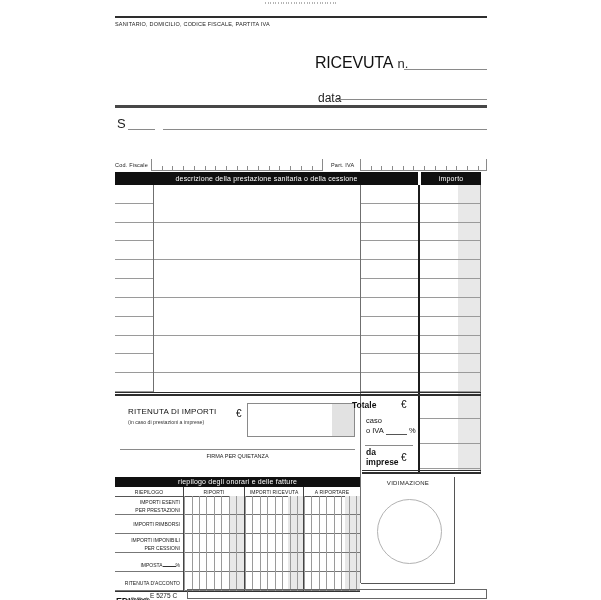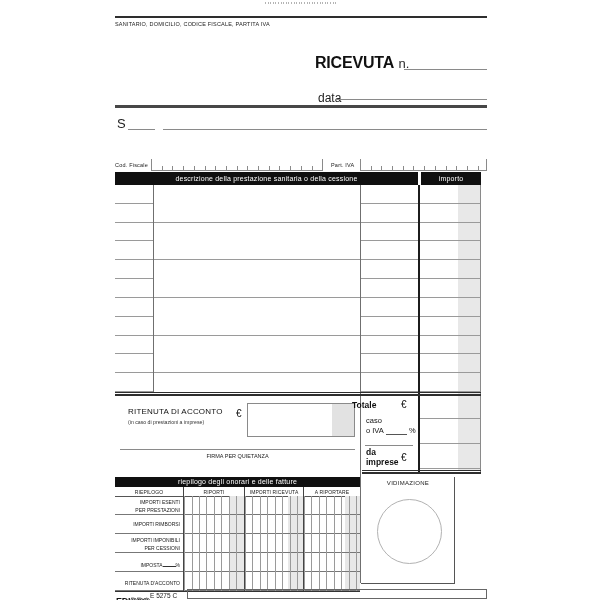--- a/index.html
+++ b/index.html
@@ -28,21 +28,21 @@
     background-position:0 0,0 0,100% 0;
     background-repeat:repeat,repeat,no-repeat; }
   
   .tickfield { position:absolute; height:12px; box-sizing:border-box;
     border-bottom:1px solid #8a8a8a; border-left:1px solid #8a8a8a; border-right:1px solid #8a8a8a;
     background:repeating-linear-gradient(to right,transparent 0,transparent 9.7px,#8a8a8a 9.7px,#8a8a8a 10.7px);
     background-size:100% 4px; background-position:0 100%; background-repeat:no-repeat; }
   .small5 { font-size:5.5px; letter-spacing:.2px; color:#1a1a1a; }
   .small48 { font-size:5px; letter-spacing:.1px; color:#1a1a1a; }
   .rlabel { position:absolute; left:115px; width:65px; text-align:right; font-size:5px; line-height:1.55; color:#1a1a1a; white-space:pre-line; }
-  .title { font-weight:bold; font-size:16px; letter-spacing:-.2px; }
+  .title { font-weight:normal; font-size:16px; letter-spacing:-.2px; }
   .title-n { font-size:13px; color:#2b2b2b; }
   .tot-b { font-weight:bold; font-size:8.5px; }
   .tot-r { font-size:7.5px; }
   .euro { font-size:10px; }
   .u13 { display:inline-block; width:13px; border-bottom:0.5px solid #333; height:5px; }
   .brand-b { font-weight:bold; font-size:9px; letter-spacing:-.3px; }
   .brand-o { font-weight:bold; font-style:italic; font-size:9px; color:#fff; -webkit-text-stroke:0.6px #000; }
   .fineprint { position:absolute; left:187px; top:589px; width:300px; height:10px; border:0.5px solid #666; box-sizing:border-box; overflow:hidden; }
   .fineprint span { display:inline-block; font-size:4.2px; line-height:9px; white-space:nowrap; transform:scaleX(0.82); transform-origin:0 50%; padding-left:3px; color:#222; }
   .circle { position:absolute; left:377px; top:499px; width:63px; height:63px; border:1px solid #b2b2b2; border-radius:50%; }
@@ -83,21 +83,21 @@
   <div class="vline" style="left:153px;top:185px;height:207px;"></div>
   <div class="abs rows-l" style="left:154px;top:185px;width:206px;height:207px;"></div>
   <div class="vline" style="left:360px;top:185px;height:398px;"></div>
   <div class="abs rows-s" style="left:361px;top:185px;width:57px;height:207px;"></div>
   <div class="abs" style="left:418px;top:185px;width:2px;height:289px;background:#1c1c1c;"></div>
   <div class="shade" style="left:458px;top:185px;width:23px;height:285px;"></div>
   <div class="abs rows-s" style="left:420px;top:185px;width:61px;height:207px;"></div>
   <div class="vline" style="left:480px;top:185px;height:289px;background:#8a8a8a;"></div>
   <div class="dline" style="left:115px;top:392px;width:366px;"></div>
 
-  <div class="abs" style="left:128px;top:407px;font-size:8px;letter-spacing:.2px;">RITENUTA DI ACCONTO</div>
+  <div class="abs" style="left:128px;top:407px;font-size:8px;letter-spacing:.2px;">RITENUTA DI IMPORTI</div>
   <div class="abs" style="left:128px;top:419px;font-size:5.2px;color:#333;">(in caso di prestazioni a imprese)</div>
   <div class="abs euro" style="left:236px;top:408px;">€</div>
   <div class="abs" style="left:247px;top:403px;width:108px;height:34px;border:1px solid #8a8a8a;box-sizing:border-box;">
     <div style="position:absolute;right:0;top:0;width:22px;height:100%;background:#e2e2e2;"></div>
   </div>
   <div class="hline" style="left:120px;top:449px;width:235px;"></div>
   <div class="abs" style="left:120px;top:453px;width:235px;text-align:center;font-size:5.5px;color:#222;">FIRMA PER QUIETANZA</div>
 
   <div class="abs tot-b" style="left:352px;top:400px;">Totale</div>
   <div class="abs euro" style="left:401px;top:399px;">€</div>

